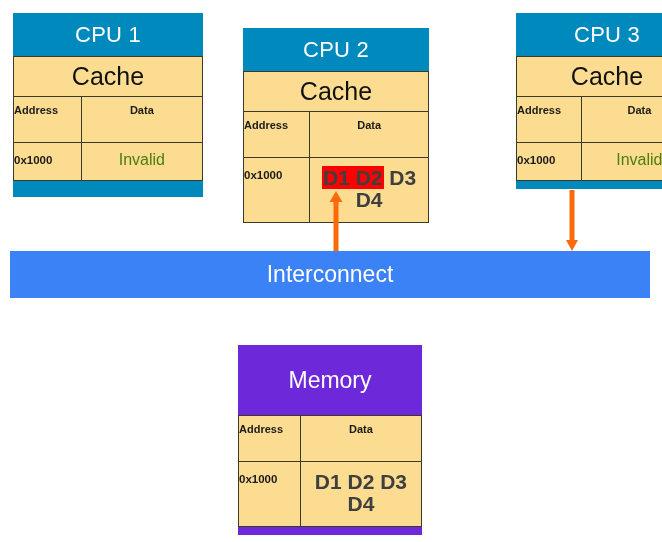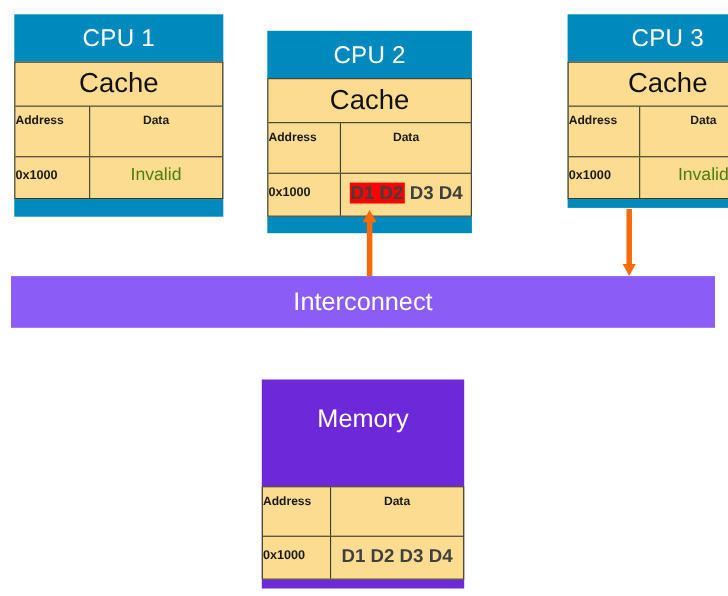--- a/index.html
+++ b/index.html
@@ -87,34 +87,34 @@
     font-weight: bold;
     padding: 11px 0 13px 0;
   }
   .cache-row.value-row .cell-data {
     font-size: 16px;
     font-weight: 400;
     color: #4d7c0f;
     padding: 9px 0 11px 0;
   }
   .cache-row.value-row .cell-data.mono-data {
-    font-size: 17px;
+    font-size: 21px;
     font-weight: bold;
     color: #3f3f3f;
   }
   .hl-red {
     background: #fe0000;
     color: #3f3f3f;
     padding: 0 1px;
   }
 
   
   #interconnect {
     position: absolute;
-    background: #8b5cf6;
+    background: #3b82f6;
     color: #ffffff;
     font-size: 23px;
     text-align: center;
     box-sizing: border-box;
     display: flex;
     align-items: center;
     justify-content: center;
     line-height: 1;
   }
 

